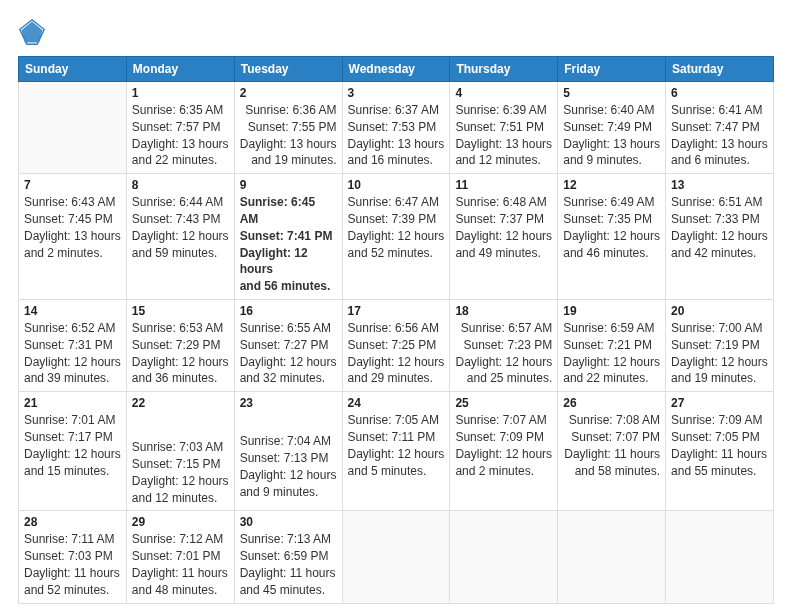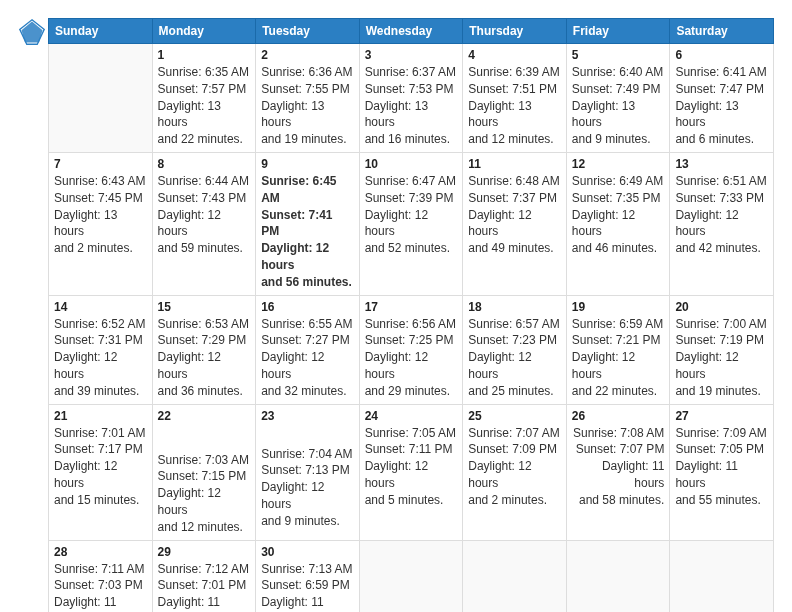--- a/index.html
+++ b/index.html
@@ -8,21 +8,21 @@
       height: 612px;
       font-family: Arial, sans-serif;
       background: #fff;
       overflow: hidden;
     }
     .page {
       width: 792px;
       height: 561px;
       padding: 18px 18px 10px 18px;
       display: flex;
-      flex-direction: row;
+      flex-direction: column;
     }
     .header {
       display: flex;
       justify-content: space-between;
       align-items: flex-start;
       margin-bottom: 10px;
     }
     .logo {
       display: flex;
       align-items: center;
@@ -124,21 +124,21 @@
           <td class="empty-cell"></td>
           <td>
             <span class="day-num">1</span>
             <div class="day-info" style="white-space: pre-line;">Sunrise: 6:35 AM
 Sunset: 7:57 PM
 Daylight: 13 hours
 and 22 minutes.</div>
           </td>
           <td>
             <span class="day-num">2</span>
-            <div class="day-info" style="white-space: pre-line;">Sunrise: 6:36 AM
+            <div class="day-info" style="white-space: pre-line; text-align: right;">Sunrise: 6:36 AM
 Sunset: 7:55 PM
 Daylight: 13 hours
 and 19 minutes.</div>
           </td>
           <td>
             <span class="day-num">3</span>
             <div class="day-info" style="white-space: pre-line;">Sunrise: 6:37 AM
 Sunset: 7:53 PM
 Daylight: 13 hours
 and 16 minutes.</div>
@@ -240,21 +240,21 @@
           </td>
           <td>
             <span class="day-num">17</span>
             <div class="day-info" style="white-space: pre-line;">Sunrise: 6:56 AM
 Sunset: 7:25 PM
 Daylight: 12 hours
 and 29 minutes.</div>
           </td>
           <td>
             <span class="day-num">18</span>
-            <div class="day-info" style="white-space: pre-line;">Sunrise: 6:57 AM
+            <div class="day-info" style="white-space: pre-line; text-align: right;">Sunrise: 6:57 AM
 Sunset: 7:23 PM
 Daylight: 12 hours
 and 25 minutes.</div>
           </td>
           <td>
             <span class="day-num">19</span>
             <div class="day-info" style="white-space: pre-line;">Sunrise: 6:59 AM
 Sunset: 7:21 PM
 Daylight: 12 hours
 and 22 minutes.</div>

